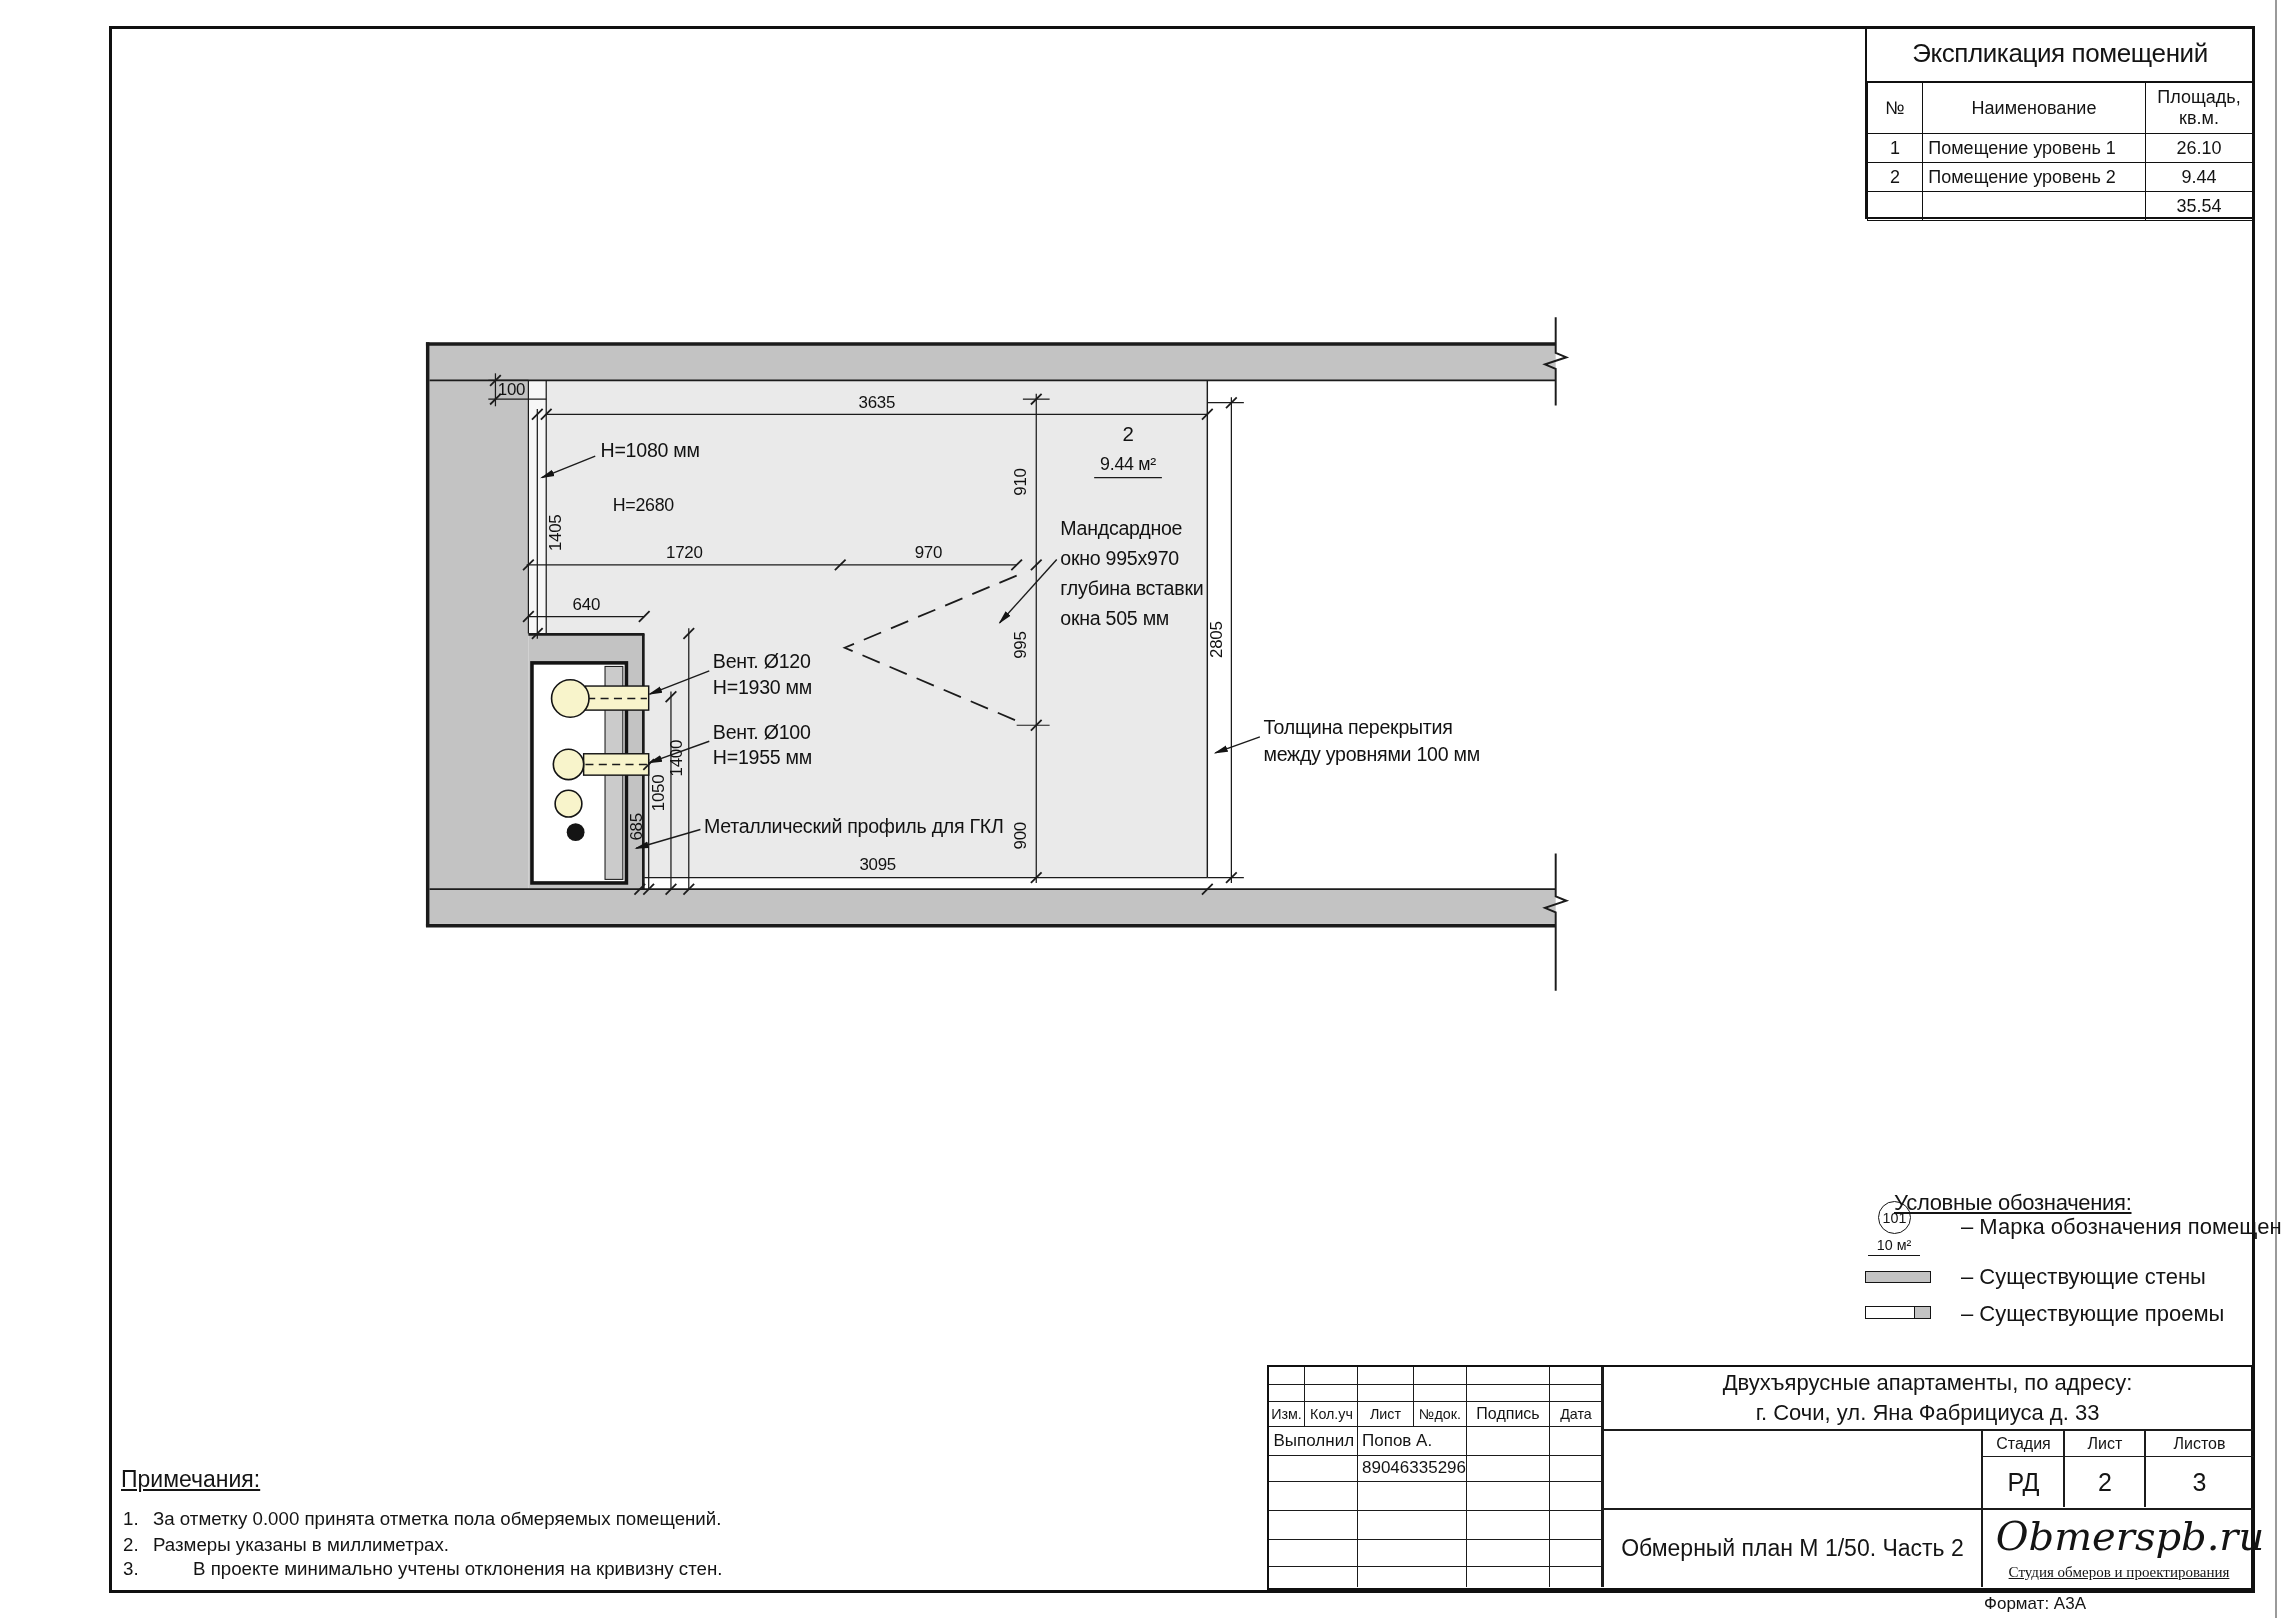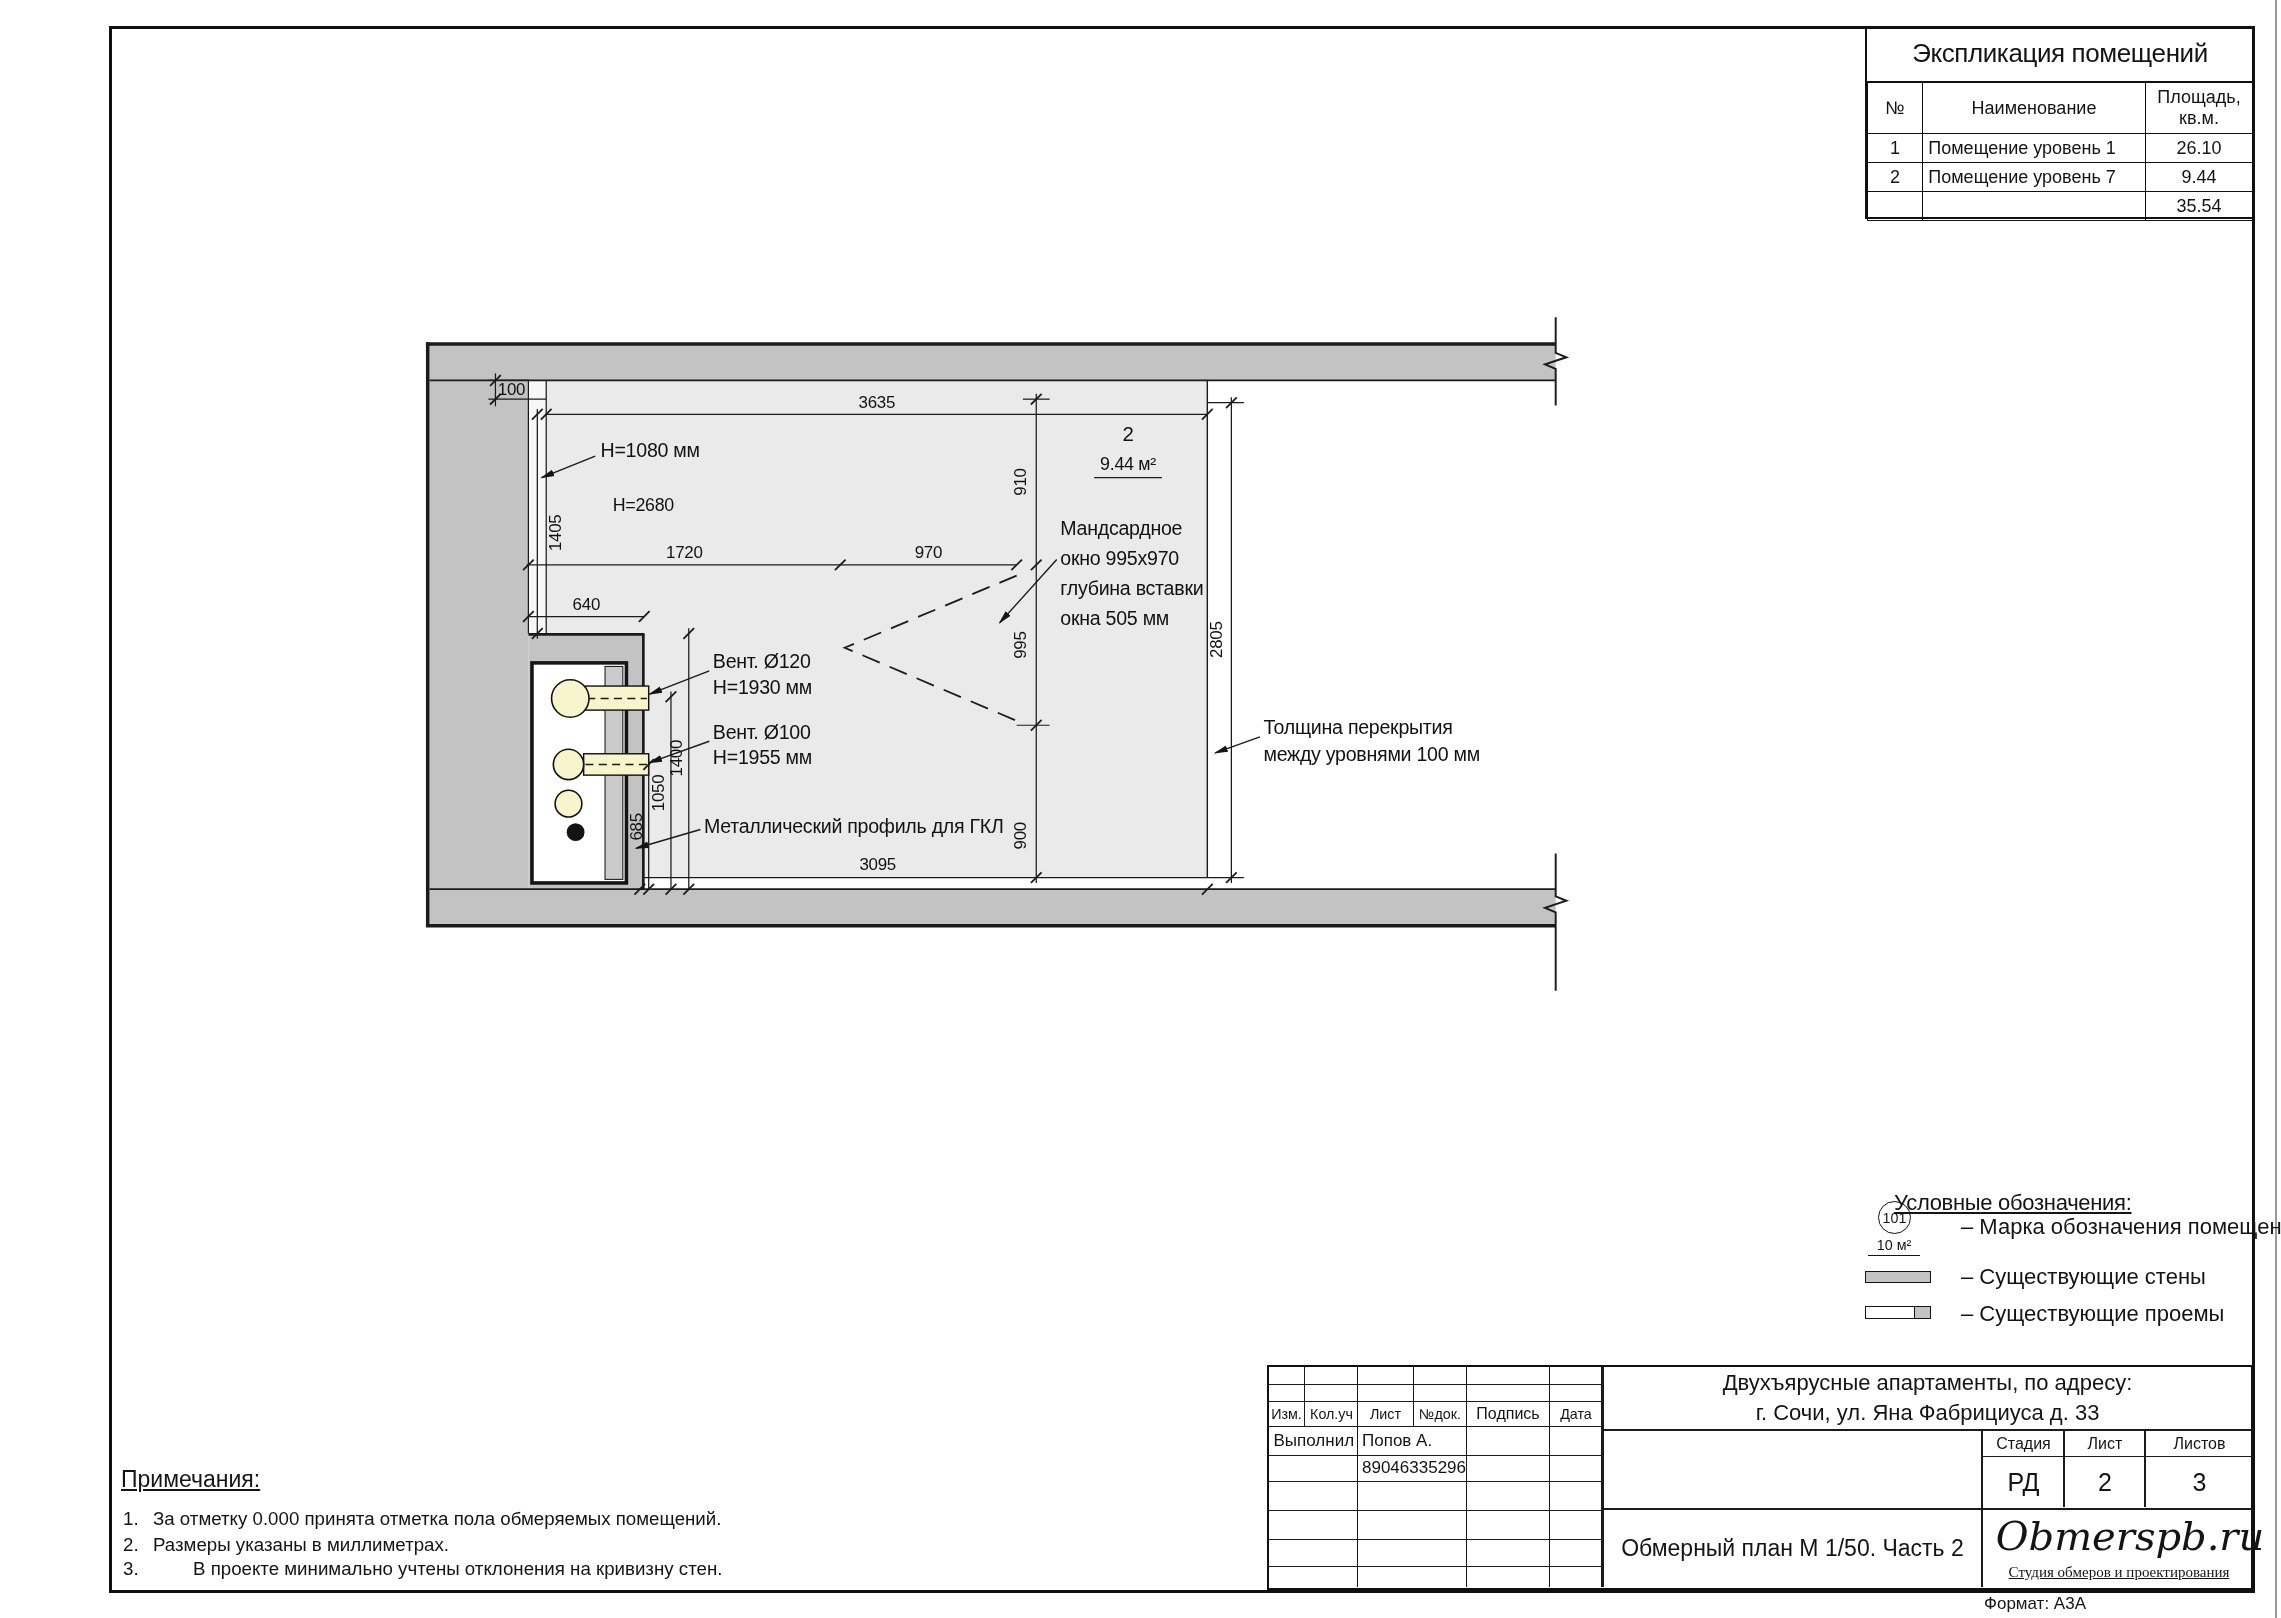--- a/index.html
+++ b/index.html
@@ -194,21 +194,21 @@
       <td class="c">Наименование</td>
       <td class="c"><span>Площадь,</span><br><span>кв.м.</span></td>
     </tr>
     <tr class="rw">
       <td class="c">1</td>
       <td>Помещение уровень 1</td>
       <td class="c">26.10</td>
     </tr>
     <tr class="rw">
       <td class="c">2</td>
-      <td>Помещение уровень 7</td>
+      <td>Помещение уровень 2</td>
       <td class="c">9.44</td>
     </tr>
     <tr class="rw">
       <td></td>
           <td></td>
       <td class="c">35.54</td>
     </tr>
   </tbody>
     </table>
 </div>

